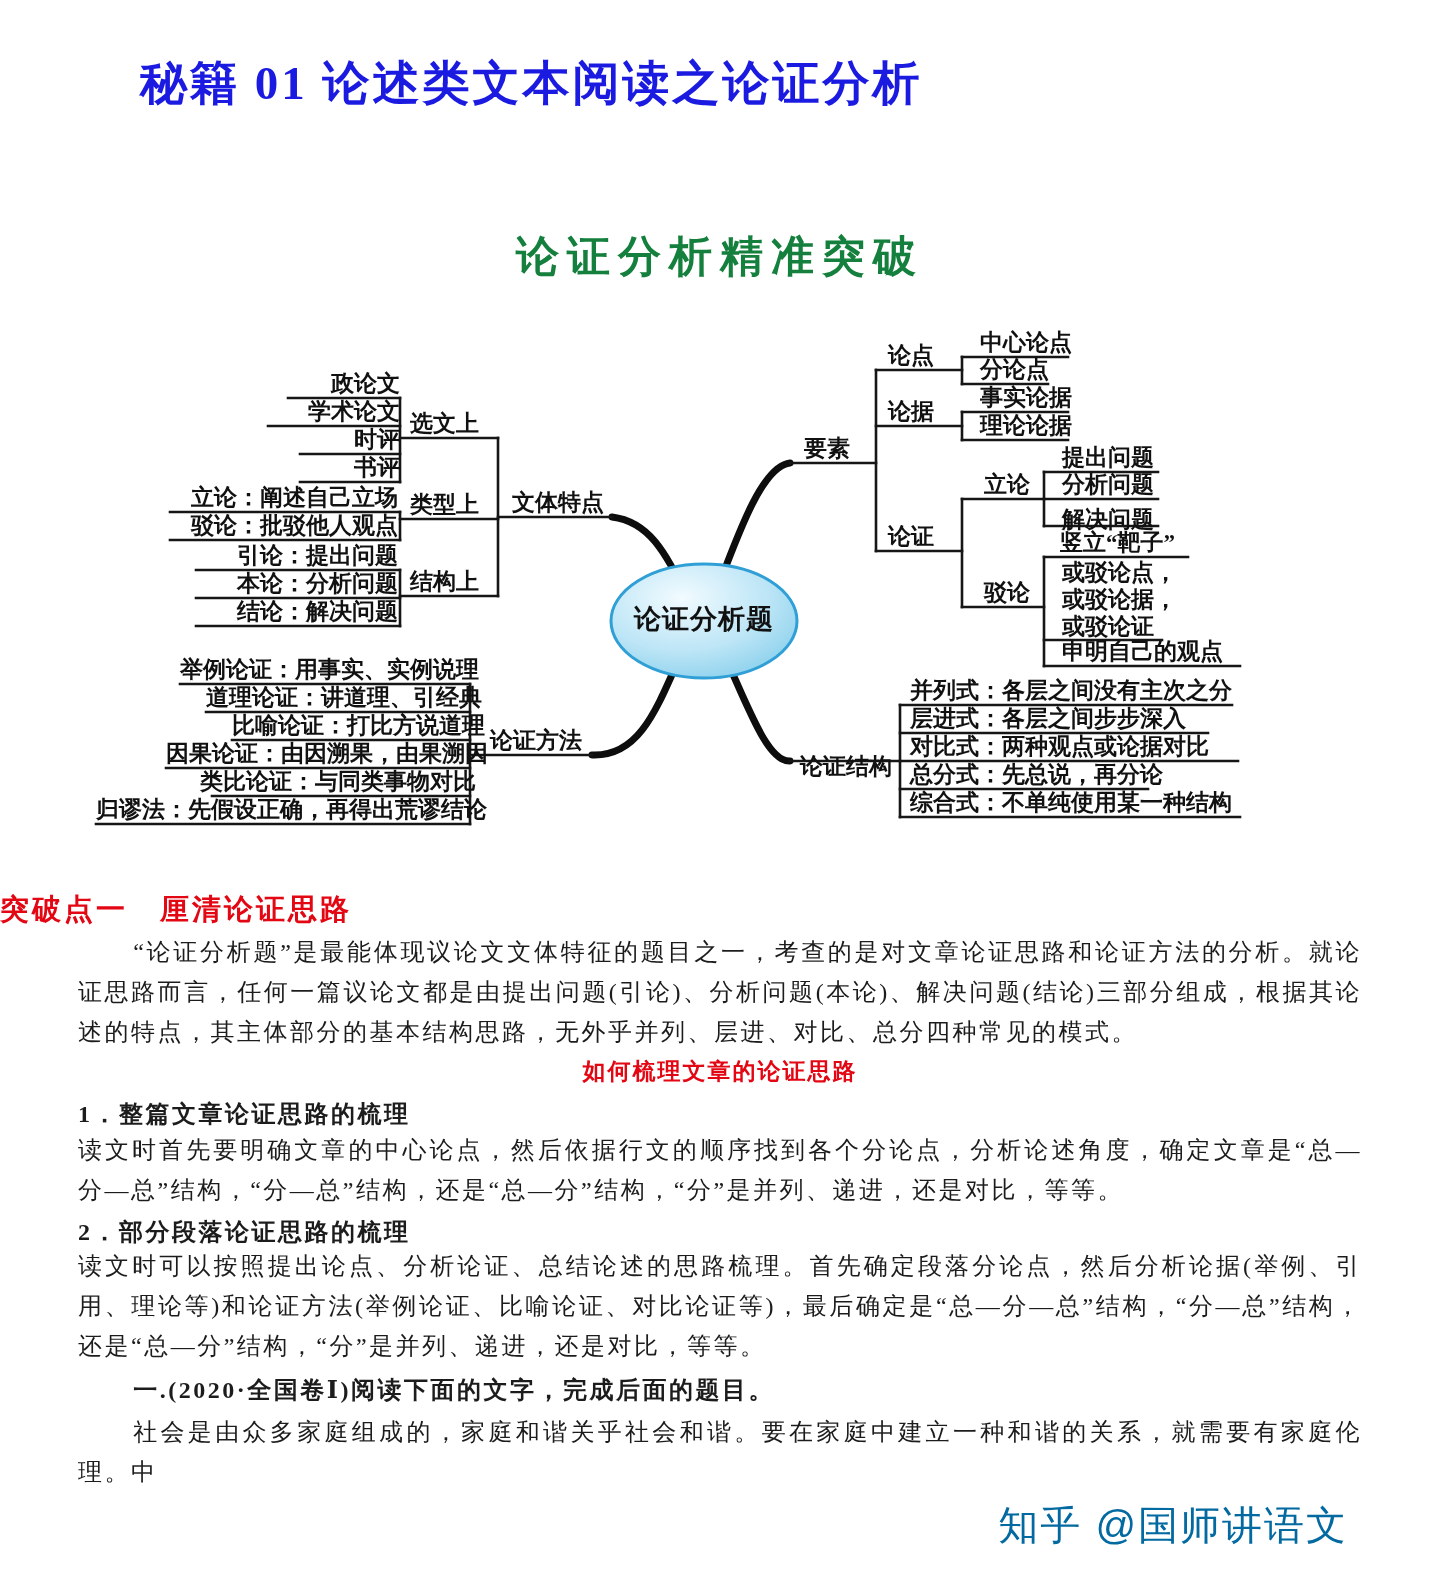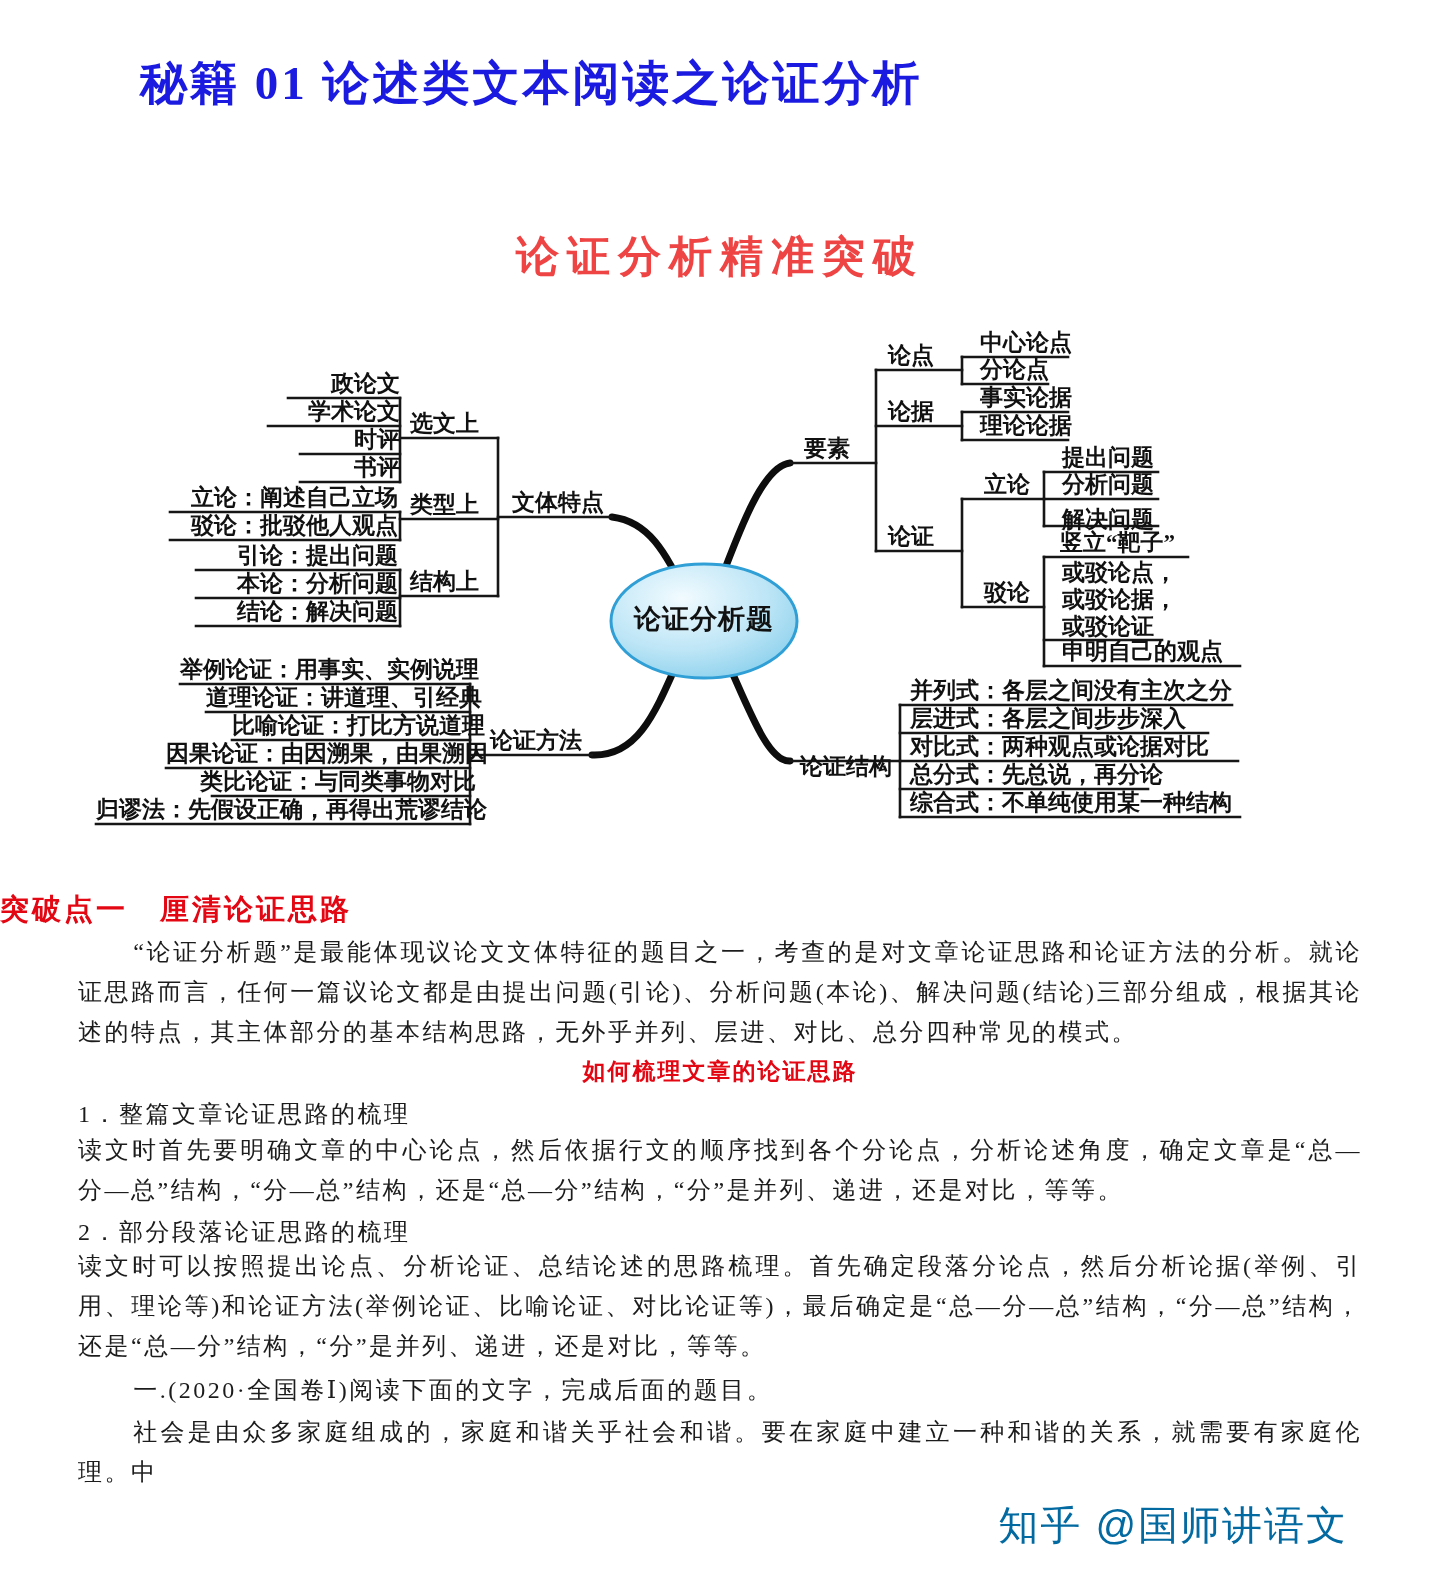--- a/index.html
+++ b/index.html
@@ -1,35 +1,35 @@
 <!DOCTYPE html>
 <html><head>
 <meta charset="utf-8">
 <style>
   html,body{margin:0;padding:0;background:#ffffff;}
   .page{position:relative;width:1440px;height:1576px;background:#ffffff;overflow:hidden;
         font-family:"Liberation Serif","DejaVu Serif",serif;border-radius:25px;}
   .title{position:absolute;left:140px;top:52px;margin:0;font-size:47px;font-weight:700;
          letter-spacing:3px;color:#1a1ae0;white-space:nowrap;}
   .banner{position:absolute;left:0;top:228px;width:100%;text-align:center;font-size:43px;
-          font-weight:700;letter-spacing:8px;color:#ef4444;}
+          font-weight:700;letter-spacing:8px;color:#15803d;}
   .mindmap{position:absolute;left:0;top:0;width:1440px;height:1576px;}
   #mm-svg{position:absolute;left:0;top:0;width:1440px;height:1576px;pointer-events:none;}
   .mn{position:absolute;font-size:23px;line-height:28px;font-weight:700;color:#111;
       white-space:nowrap;}
   .mn.r{text-align:right;}
   .mm-center{font-size:27px;letter-spacing:1px;text-align:center;}
   .h3red{position:absolute;left:0;top:890px;width:100%;text-align:left;font-size:29px;
          font-weight:700;letter-spacing:3px;color:#e30613;}
   .subred{position:absolute;left:0;top:1056px;width:100%;text-align:center;font-size:23px;
           font-weight:700;letter-spacing:2px;color:#e30613;}
   .para{position:absolute;left:78px;width:1284px;font-size:24px;line-height:40px;
         letter-spacing:2.5px;text-align:justify;color:#1c1c1c;}
   .indent{text-indent:2.3em;}
-  .bold{font-weight:400;}
+  .bold{font-weight:700;}
   .watermark{position:absolute;right:92px;top:1498px;font-size:40px;letter-spacing:2px;
              color:#0369a1;font-family:Liberation Sans, sans-serif;}
 </style>
 </head>
 <body>
 
 <div class="page">
 
   <h1 class="title">秘籍 01 论述类文本阅读之论证分析</h1>
   <div class="banner">论证分析精准突破</div>

